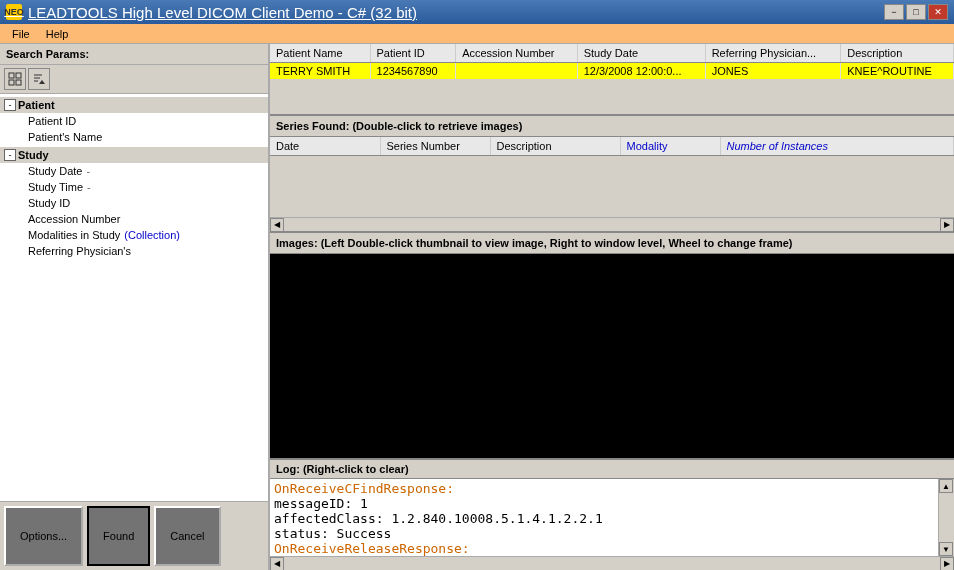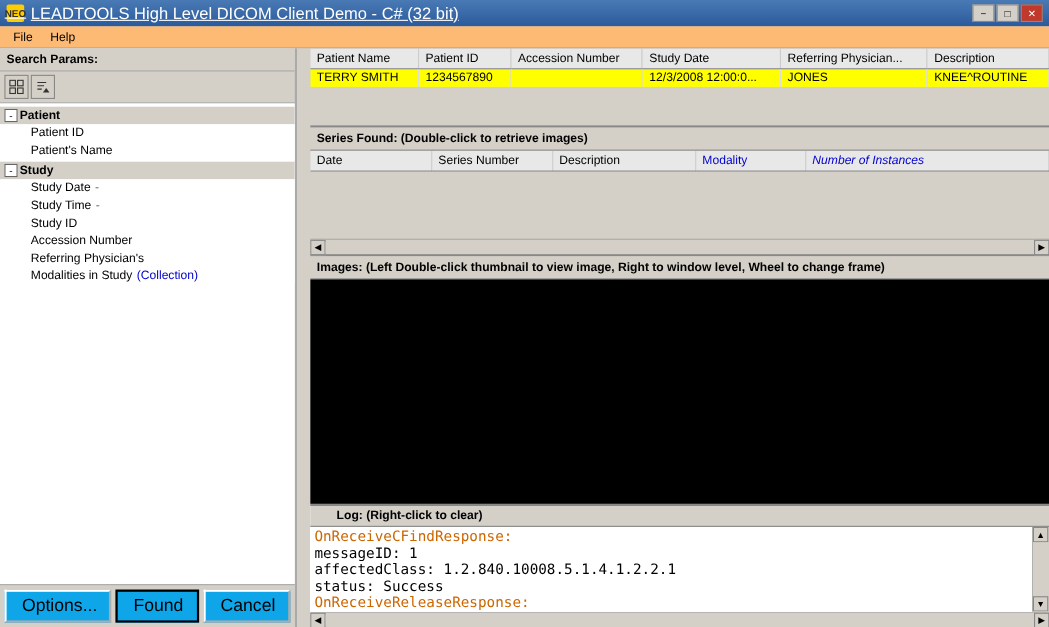--- a/index.html
+++ b/index.html
@@ -75,21 +75,20 @@
       padding: 2px 8px;
       cursor: pointer;
       font-size: 11px;
     }
 
     
     .main-content {
       display: flex;
       height: calc(570px - 44px);
       background: #d4d0c8;
-      gap: 12px;
     }
 
     
     .left-panel {
       width: 270px;
       min-width: 270px;
       border-right: 2px solid #aaa;
       display: flex;
       flex-direction: column;
       background: #d4d0c8;
@@ -175,25 +174,25 @@
     .bottom-buttons {
       display: flex;
       padding: 4px;
       gap: 4px;
       border-top: 1px solid #aaa;
       background: #d4d0c8;
       align-items: center;
       justify-content: flex-start;
     }
     .btn {
-      padding: 4px 14px;
-      background: #0ea5e9;
+      padding: 22px 14px;
+      background: #737373;
       border: 2px outset #fff;
       cursor: pointer;
-      font-size: 16px;
+      font-size: 11px;
       min-width: 60px;
     }
     .btn.search-btn {
       border: 2px solid #000;
     }
 
     
     .right-panel {
       flex: 1;
       display: flex;
@@ -267,21 +266,21 @@
 
     
     .log-section {
       height: 110px;
       display: flex;
       flex-direction: column;
       background: white;
     }
     .log-header {
       background: #d4d0c8;
-      padding: 3px 24px;
+      padding: 3px 6px;
       font-size: 11px;
       font-weight: bold;
       border-bottom: 1px solid #888;
     }
     .log-content {
       flex: 1;
       overflow-y: auto;
       padding: 2px 4px;
       font-size: 13px;
       font-family: monospace;
@@ -380,25 +379,25 @@
           <span class="tree-item-label">Study Time</span>
           <span class="tree-item-value">-</span>
         </div>
         <div class="tree-item">
           <span class="tree-item-label">Study ID</span>
         </div>
         <div class="tree-item">
           <span class="tree-item-label">Accession Number</span>
         </div>
         <div class="tree-item">
-          <span class="tree-item-label">Referring Physician's</span>
-        </div>
-        <div class="tree-item">
           <span class="tree-item-label">Modalities in Study</span>
           <span class="tree-item-collection">(Collection)</span>
+        </div>
+        <div class="tree-item">
+          <span class="tree-item-label">Referring Physician's</span>
         </div>
       </div>
     </div>
 
     <div class="bottom-buttons">
       <button class="btn">Options...</button>
       <button class="btn search-btn">Found</button>
       <button class="btn">Cancel</button>
     </div>
   </div>

